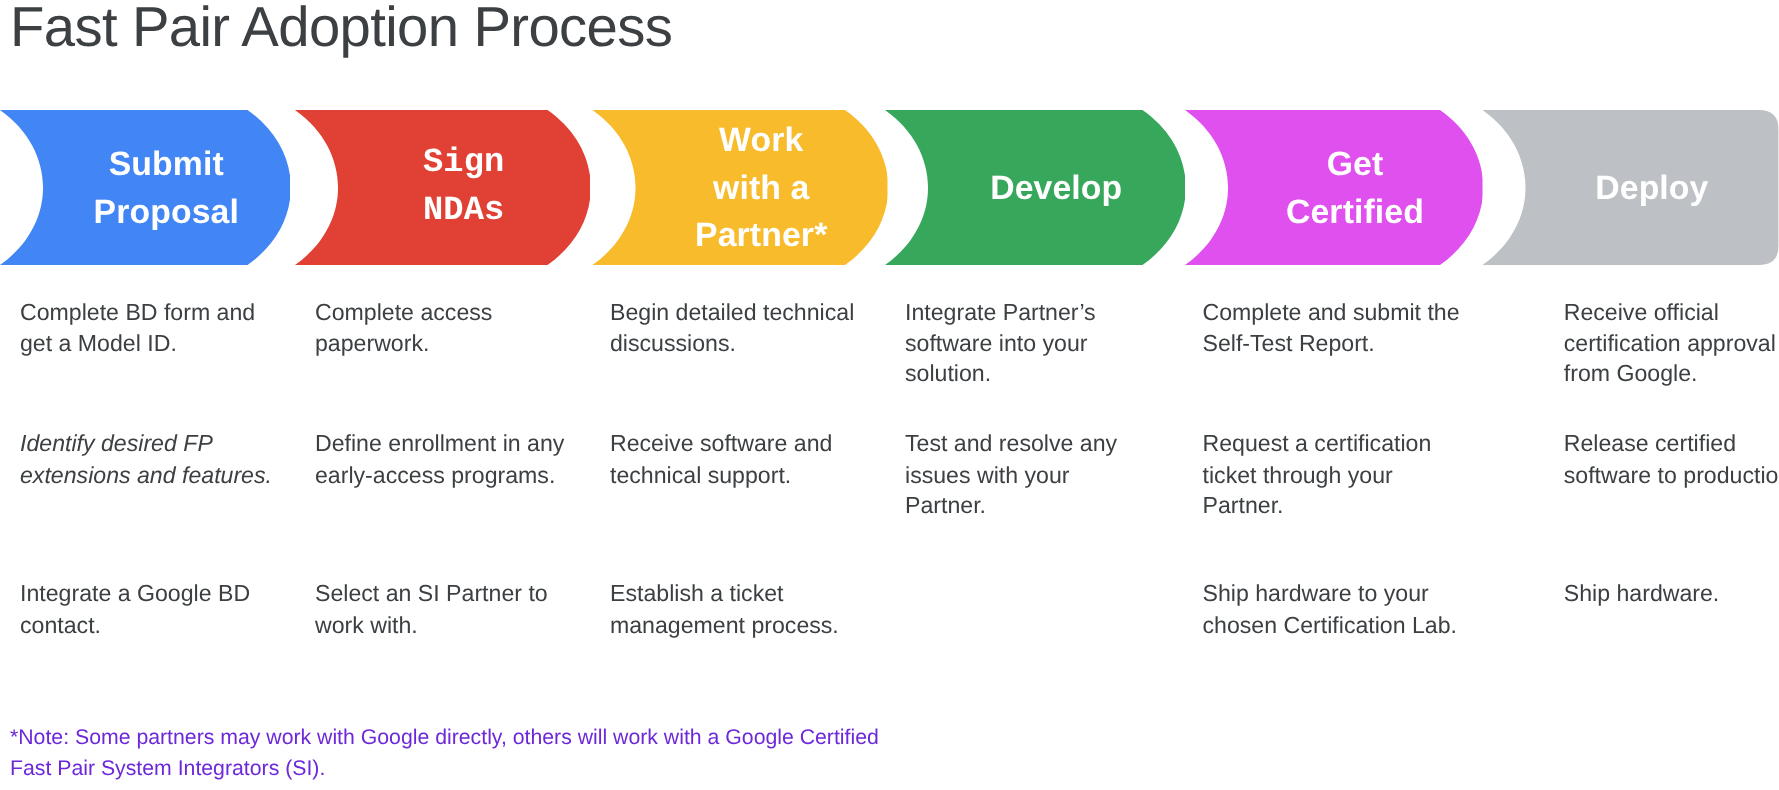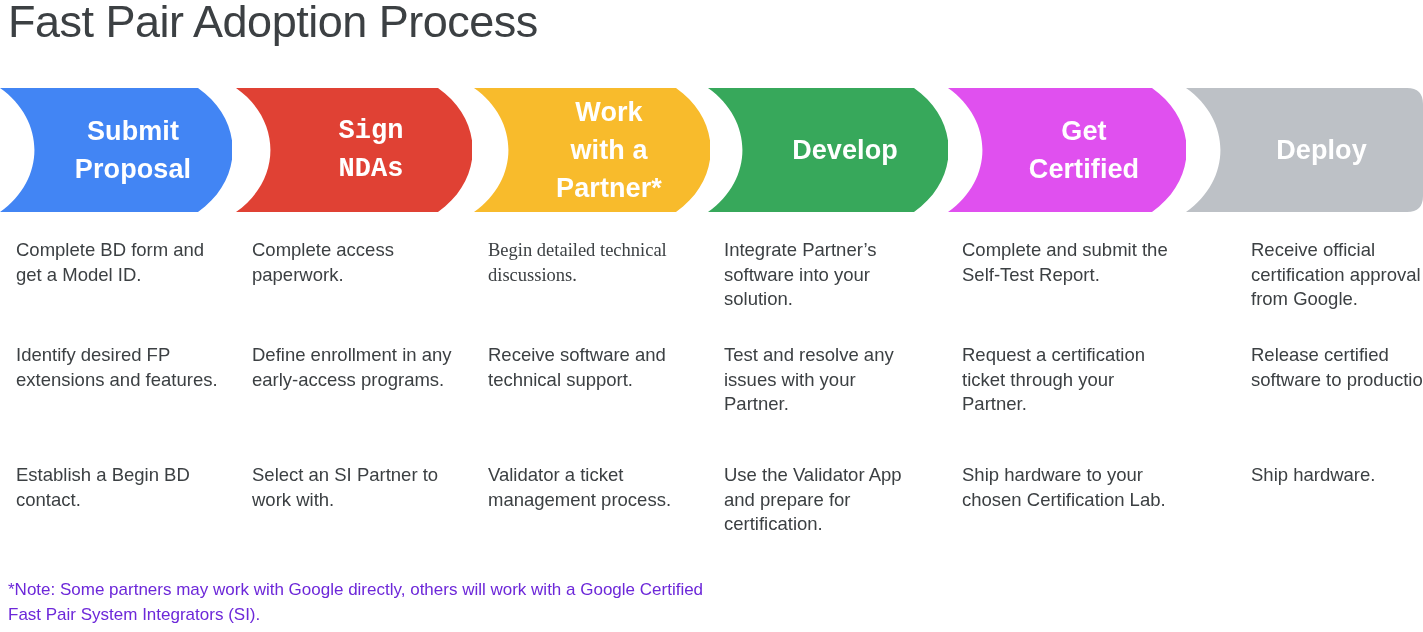--- a/index.html
+++ b/index.html
@@ -150,37 +150,36 @@
         <path d="M 0,0 L 204,0 C 250.24,32.24 250.24,91.76 204,124 L 0,124 C 45.900000000000006,91.76 45.900000000000006,32.24 0,0 Z" fill="#E050EF"></path>
       </svg>
       <div class="chevron-label">Get
 Certified</div>
     </div>
   </div>
 
 <div class="columns">
     <div class="column" style="left: 16px; width: 215px; height: 320px;">
       <div class="bullet r0" style="width: 215px;">Complete BD form and get a Model ID.</div>
-      <div class="bullet r1" style="width: 215px;">Identify desired FP extensions and features.</div>
-      <div class="bullet r2" style="width: 215px;">Establish a Begin BD contact.</div>
+      <div class="bullet r1" style="width: 215px; font-style: italic;">Identify desired FP extensions and features.</div>
+      <div class="bullet r2" style="width: 215px;">Integrate a Google BD contact.</div>
     </div>
     <div class="column" style="left: 252px; width: 205px; height: 320px;">
       <div class="bullet r0" style="width: 205px;">Complete access paperwork.</div>
       <div class="bullet r1" style="width: 205px;">Define enrollment in any early-access programs.</div>
       <div class="bullet r2" style="width: 205px;">Select an SI Partner to work with.</div>
     </div>
     <div class="column" style="left: 488px; width: 210px; height: 320px;">
-      <div class="bullet r0" style="width: 210px; font-family: Liberation Serif, serif;">Begin detailed technical discussions.</div>
+      <div class="bullet r0" style="width: 210px;">Begin detailed technical discussions.</div>
       <div class="bullet r1" style="width: 210px;">Receive software and technical support.</div>
-      <div class="bullet r2" style="width: 210px;">Validator a ticket management process.</div>
+      <div class="bullet r2" style="width: 210px;">Establish a ticket management process.</div>
     </div>
     <div class="column" style="left: 724px; width: 200px; height: 320px;">
       <div class="bullet r0" style="width: 200px;">Integrate Partner’s software into your solution.</div>
       <div class="bullet r1" style="width: 200px;">Test and resolve any issues with your Partner.</div>
-      <div class="bullet r2" style="width: 200px;">Use the Validator App and prepare for certification.</div>
     </div>
     <div class="column" style="left: 962px; width: 212px; height: 320px;">
       <div class="bullet r0" style="width: 212px;">Complete and submit the Self-Test Report.</div>
       <div class="bullet r1" style="width: 212px;">Request a certification ticket through your Partner.</div>
       <div class="bullet r2" style="width: 212px;">Ship hardware to your chosen Certification Lab.</div>
     </div>
     <div class="column" style="left: 1234px; width: 205px; height: 320px; margin-left: 17px;">
       <div class="bullet r0" style="width: 205px;">Receive official certification approval from Google.</div>
       <div class="bullet r1" style="width: 205px;">Release certified software to production.</div>
       <div class="bullet r2" style="width: 205px;">Ship hardware.</div>

